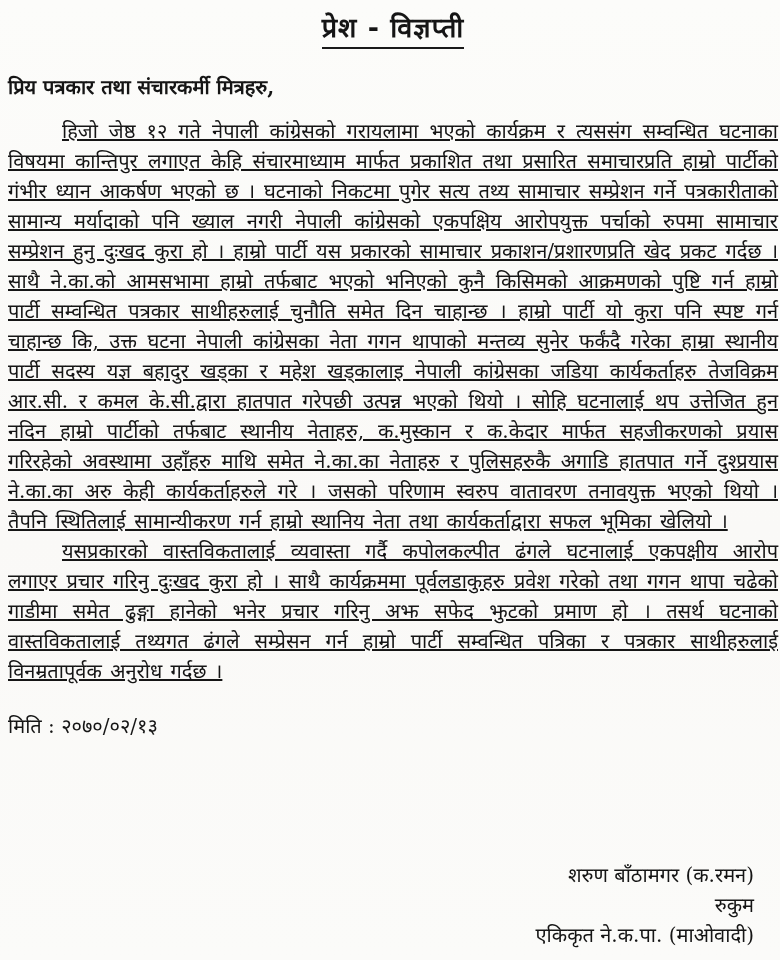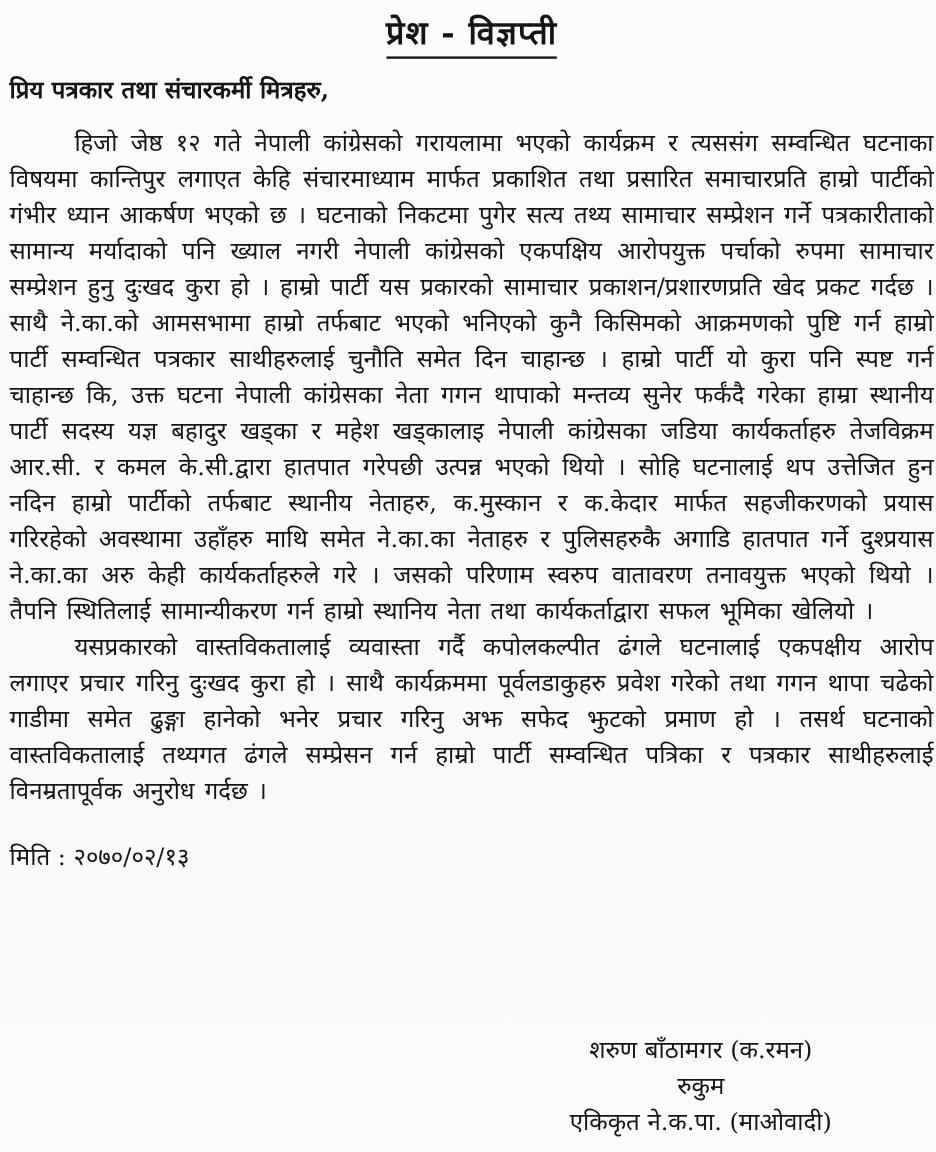--- a/index.html
+++ b/index.html
@@ -27,42 +27,43 @@
     margin-top: 2px;
   }
   .title .title-text {
     display: inline-block;
     border-bottom: 2px solid #1a1a1a;
     padding-bottom: 2px;
   }
   .salutation {
     font-size: 20px;
     font-weight: 600;
-    margin-top: 12px;
+    margin-top: 24px;
   }
   .body-para {
     font-size: 20px;
     line-height: 30px;
     text-align: justify;
     text-indent: 54px;
     margin: 0;
     word-spacing: 2px;
+    text-decoration: underline;
   }
   .para-1 { margin-top: 16px; }
   .para-2 { }
   .date-line {
     font-size: 20px;
     margin-top: 26px;
   }
   .signature-block {
     position: absolute;
     right: 26px;
     bottom: 10px;
     width: 340px;
-    text-align: center;
+    text-align: right;
     font-size: 20px;
     line-height: 30px;
   }
   .signature-block div { white-space: nowrap; }
 </style>
 </head>
 <body>
 
 <div class="page">
 

